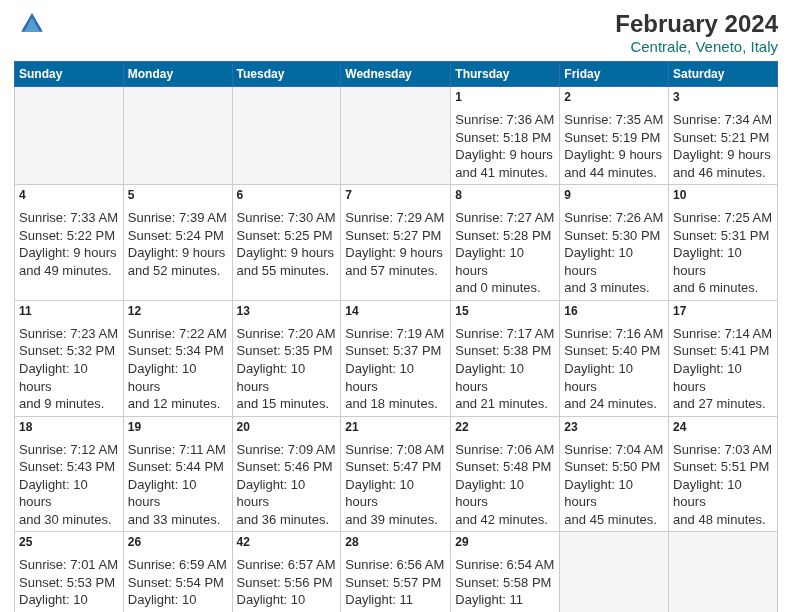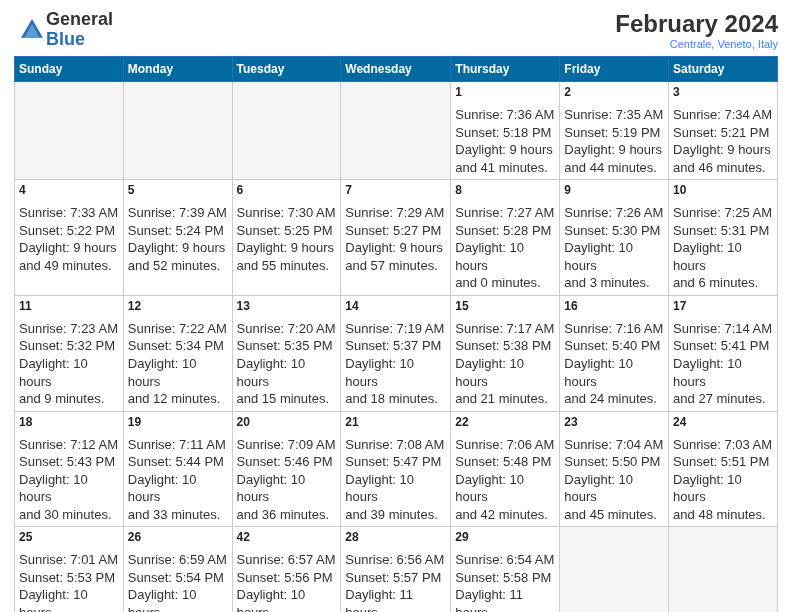--- a/index.html
+++ b/index.html
@@ -40,22 +40,22 @@
     }
     .title-area {
       text-align: right;
     }
     .month-title {
       font-size: 24px;
       font-weight: bold;
       color: #333;
     }
     .location-title {
-      font-size: 11px;
-      color: #3b82f6;
+      font-size: 15px;
+      color: #0f766e;
     }
     .calendar {
       width: 100%;
       border-collapse: collapse;
       font-size: 10.5px;
     }
     .calendar th {
       background: #0369a1;
       color: #fff;
       padding: 5px 4px;
@@ -91,24 +91,20 @@
 </head>
 <body>
 
 <div class="page">
   <div class="header">
     <div class="logo">
       <svg class="logo-icon" viewBox="0 0 36 36" xmlns="http://www.w3.org/2000/svg">
         <polygon points="18,4 32,28 4,28" fill="#2a6db5"></polygon>
         <polygon points="18,10 28,28 8,28" fill="#5a9fd4"></polygon>
       </svg>
-      <div>
-        <span class="logo-text logo-general">General</span>
-        <span class="logo-text logo-blue">Blue</span>
-      </div>
     </div>
     <div class="title-area">
       <div class="month-title">February 2024</div>
       <div class="location-title">Centrale, Veneto, Italy</div>
     </div>
   </div>
 
   <table class="calendar">
     <thead>
       <tr>

